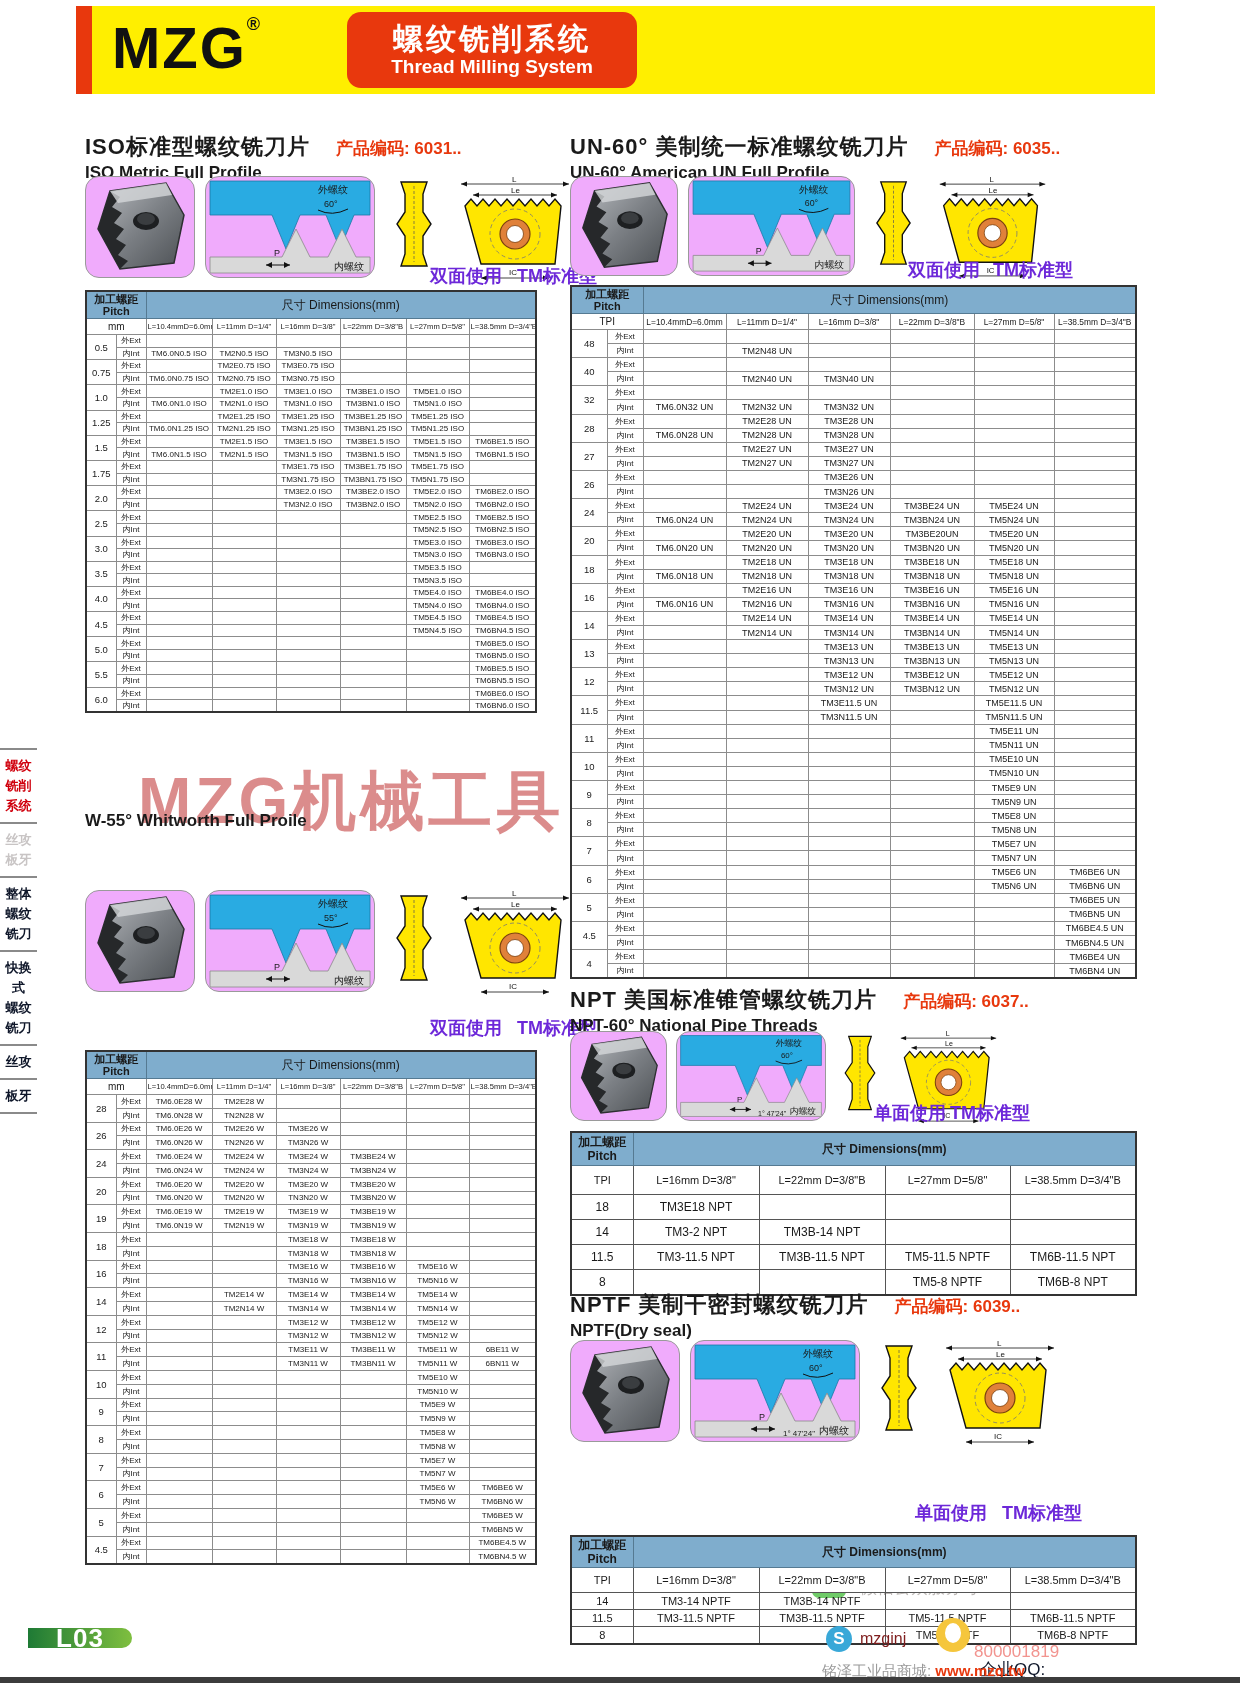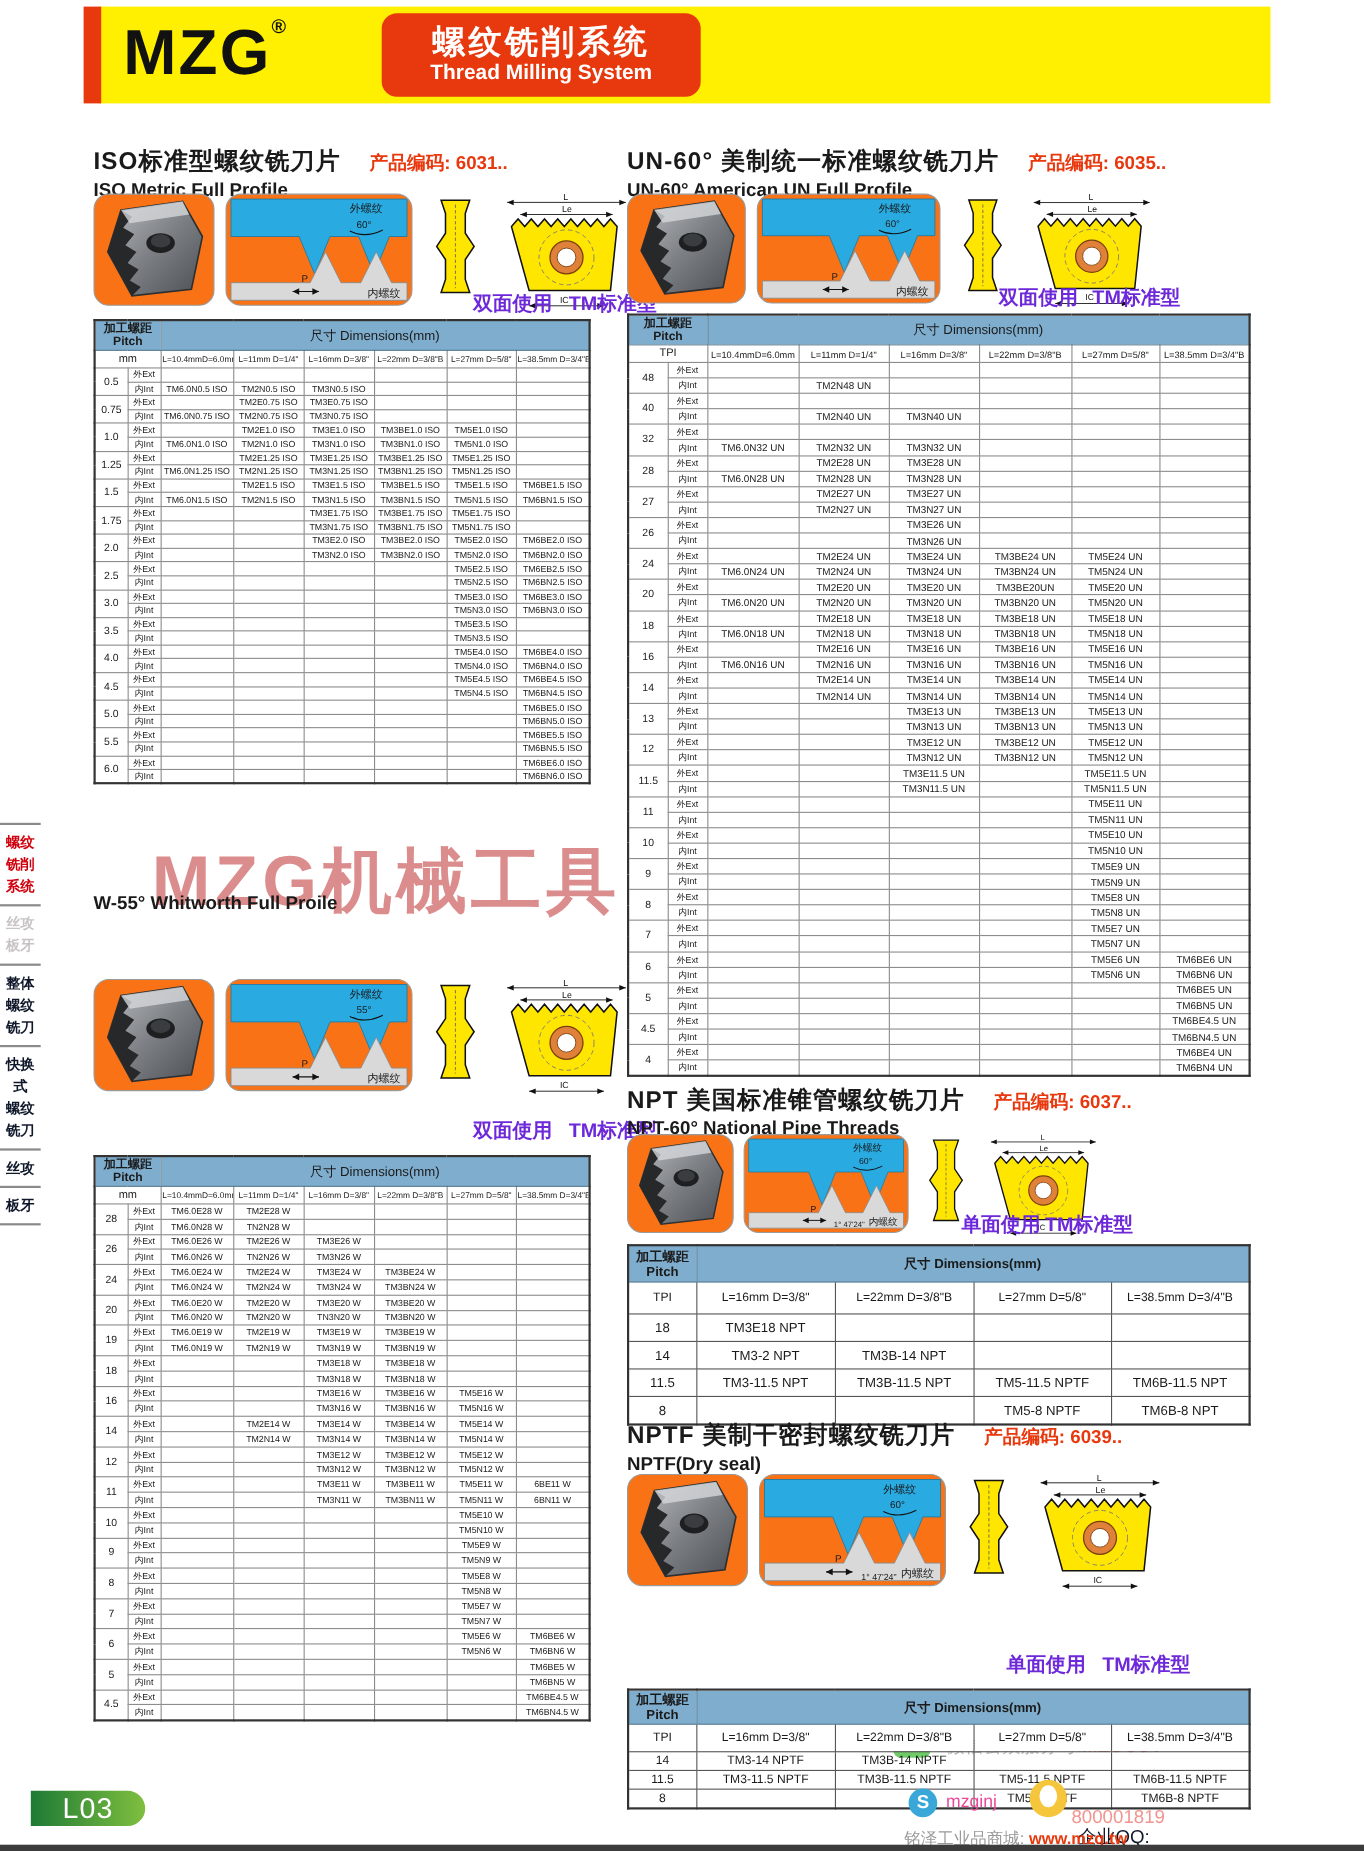--- a/index.html
+++ b/index.html
@@ -34,21 +34,21 @@
   .wm-wx-icon:before{content:"";position:absolute;left:5px;top:6px;width:14px;height:11px;background:#fff;border-radius:50%;}
   .wm-wx-icon:after{content:"";position:absolute;left:16px;top:11px;width:11px;height:9px;background:#fff;border-radius:50%;}
   
   .sec{position:absolute;}
   .head-line1{display:flex;align-items:baseline;}
   .t-cn{font-size:22px;font-weight:bold;letter-spacing:1px;}
   .pcode{font-size:17px;font-weight:bold;color:#e8380d;margin-left:26px;}
   .t-en{font-size:17px;font-weight:bold;margin-top:1px;}
   .figs{position:absolute;left:0;display:flex;align-items:flex-start;}
   .fig{position:relative;}
-  .figbox{border:1.5px solid #9a9a9a;border-radius:14px;overflow:hidden;background:#f97316;}
+  .figbox{border:1.5px solid #9a9a9a;border-radius:14px;overflow:hidden;background:#f0abfc;}
   .figcap{position:absolute;font-size:18px;font-weight:bold;color:#6d28d9;white-space:nowrap;}
   .tblhost{position:absolute;left:0;width:100%;}
   
   table.ptable{border-collapse:collapse;table-layout:fixed;width:100%;border:2px solid #333;}
   .ptable th,.ptable td{border:1px solid #8c8c8c;padding:0 1px;text-align:center;overflow:hidden;
       white-space:nowrap;font-family:"Liberation Sans",sans-serif;}
   .ptable thead tr.hr1 th{background:#7fadcd;border:1px solid #557a92;}
   .ptable thead tr.hr2 th{background:#fff;font-weight:normal;}
   .ptable .hp{font-size:11px;font-weight:bold;line-height:12px;}
   .ptable .hd{font-size:12px;font-weight:normal;}
@@ -78,26 +78,26 @@
   .ttable tr.hr2 th{background:#fff;font-weight:normal;font-size:11px;}
   .ttable td{font-size:12px;}
   #sec-npt .ttable tr.hr1 th{height:30px}
   #sec-npt .ttable tr.hr2 th{height:26px}
   #sec-npt .ttable tbody tr{height:25px}
   #sec-nptf .ttable tr.hr1 th{height:24px}
   #sec-nptf .ttable tr.hr2 th{height:22px}
   #sec-nptf .ttable tbody tr{height:17px}
   #sec-nptf .ttable td{font-size:11px;}
   
-  .pagebadge{position:absolute;left:28px;top:1628px;width:104px;height:32px;border-radius:0 20px 20px 0;
+  .pagebadge{position:absolute;left:28px;top:1628px;width:104px;height:20px;border-radius:0 20px 20px 0;
      background:linear-gradient(90deg,#1e7a35,#7fbf3f);display:flex;align-items:center;justify-content:center;
-     color:#fff;font-size:26px;font-weight:normal;letter-spacing:1px;}
+     color:#fff;font-size:26px;font-weight:bold;letter-spacing:1px;}
   .f-skype{position:absolute;left:826px;top:1626px;width:26px;height:26px;border-radius:50%;background:#39a8d8;
      color:#fff;font-weight:bold;font-size:17px;text-align:center;line-height:26px;}
-  .f-skype-name{position:absolute;left:860px;top:1630px;font-size:16px;color:#ec4899;}
+  .f-skype-name{position:absolute;left:860px;top:1630px;font-size:16px;color:#7f1d1d;}
   .f-qq-icon{position:absolute;left:936px;top:1618px;width:34px;height:34px;border-radius:50%;background:#f5c63c;}
   .f-qq-icon:before{content:"";position:absolute;left:9px;top:5px;width:16px;height:20px;background:#fff;border-radius:50%;}
   .f-qq-label{position:absolute;left:980px;top:1658px;font-size:17px;color:#0f172a;}
   .f-qq-num{position:absolute;left:974px;top:1642px;font-size:17px;color:#f2948f;}
   .f-mall{position:absolute;left:822px;top:1662px;font-size:15px;color:#9a9a9a;}
   .f-mall b{color:#e8380d;font-weight:bold;}
   .bottombar{position:absolute;left:0;top:1677px;width:1240px;height:6px;background:#3c3c3c;}
   svg text{font-family:"Liberation Sans",sans-serif;}
 </style>
 </head>

